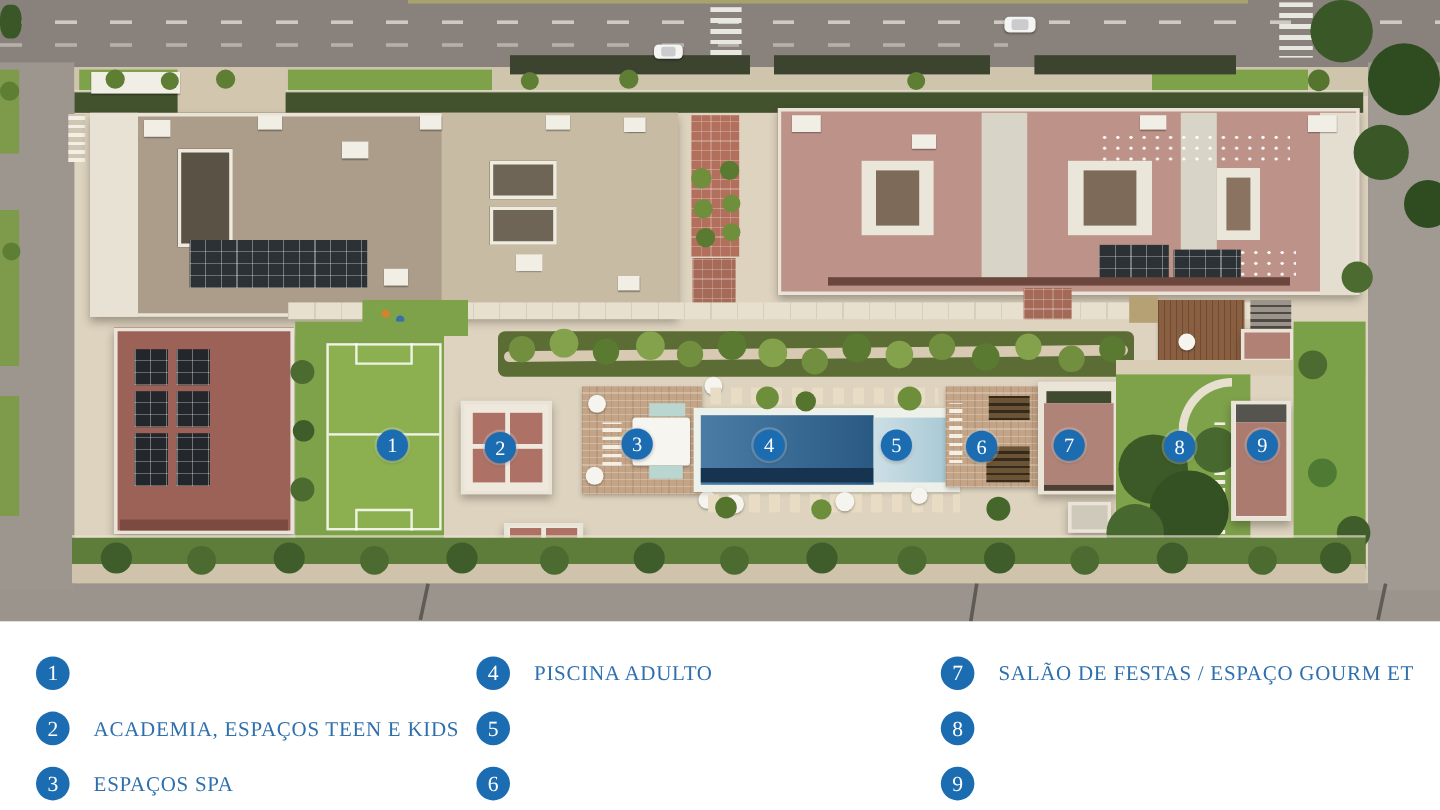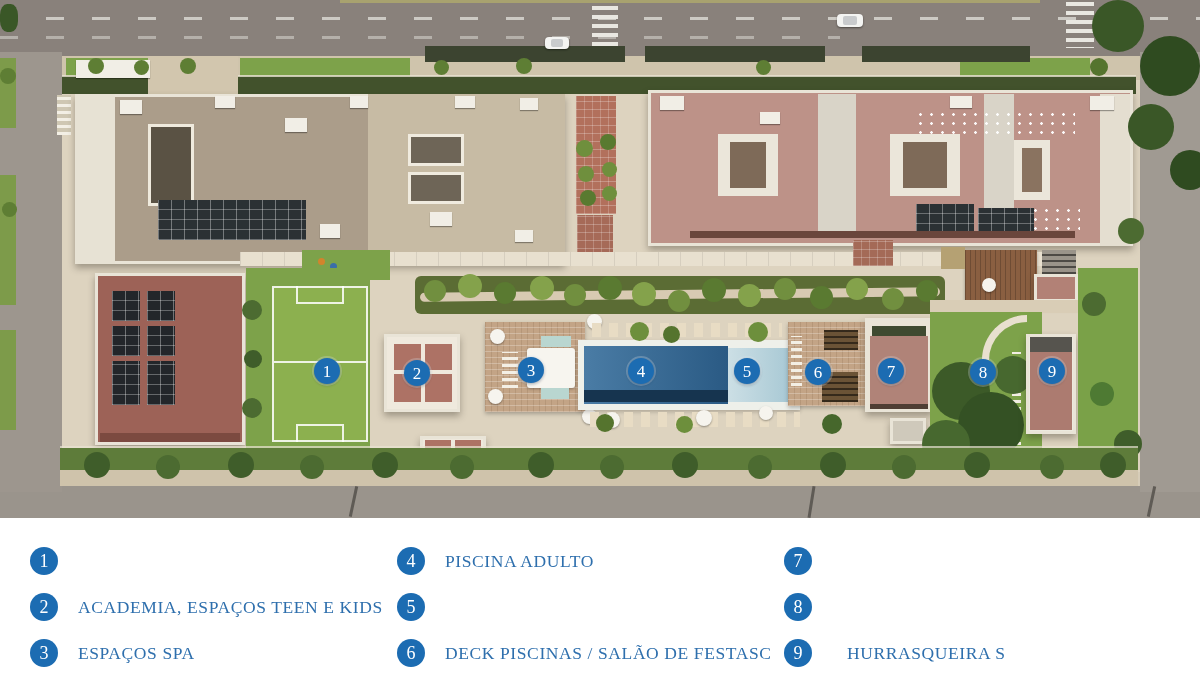--- a/index.html
+++ b/index.html
@@ -328,26 +328,25 @@
     </div>
     <div class="li" style="left:397px;top:29px;">
       <span class="lc">4</span>
       <span class="lt">PISCINA ADULTO</span>
     </div>
     <div class="li" style="left:397px;top:75px;">
       <span class="lc">5</span>
     </div>
     <div class="li" style="left:397px;top:121px;">
       <span class="lc">6</span>
-      <span class="lt">DECK PISCINAS / SALÃO DE FESTASC</span>
     </div>
     <div class="li" style="left:784px;top:29px;">
       <span class="lc">7</span>
+      <span class="lt">SALÃO DE FESTAS / ESPAÇO GOURM ET</span>
     </div>
     <div class="li" style="left:784px;top:75px;">
       <span class="lc">8</span>
     </div>
     <div class="li" style="left:784px;top:121px;">
       <span class="lc">9</span>
-      <span class="lt" style="margin-left:35px;">HURRASQUEIRA S</span>
     </div>
   </div>
 </div>
 
 </body></html>

